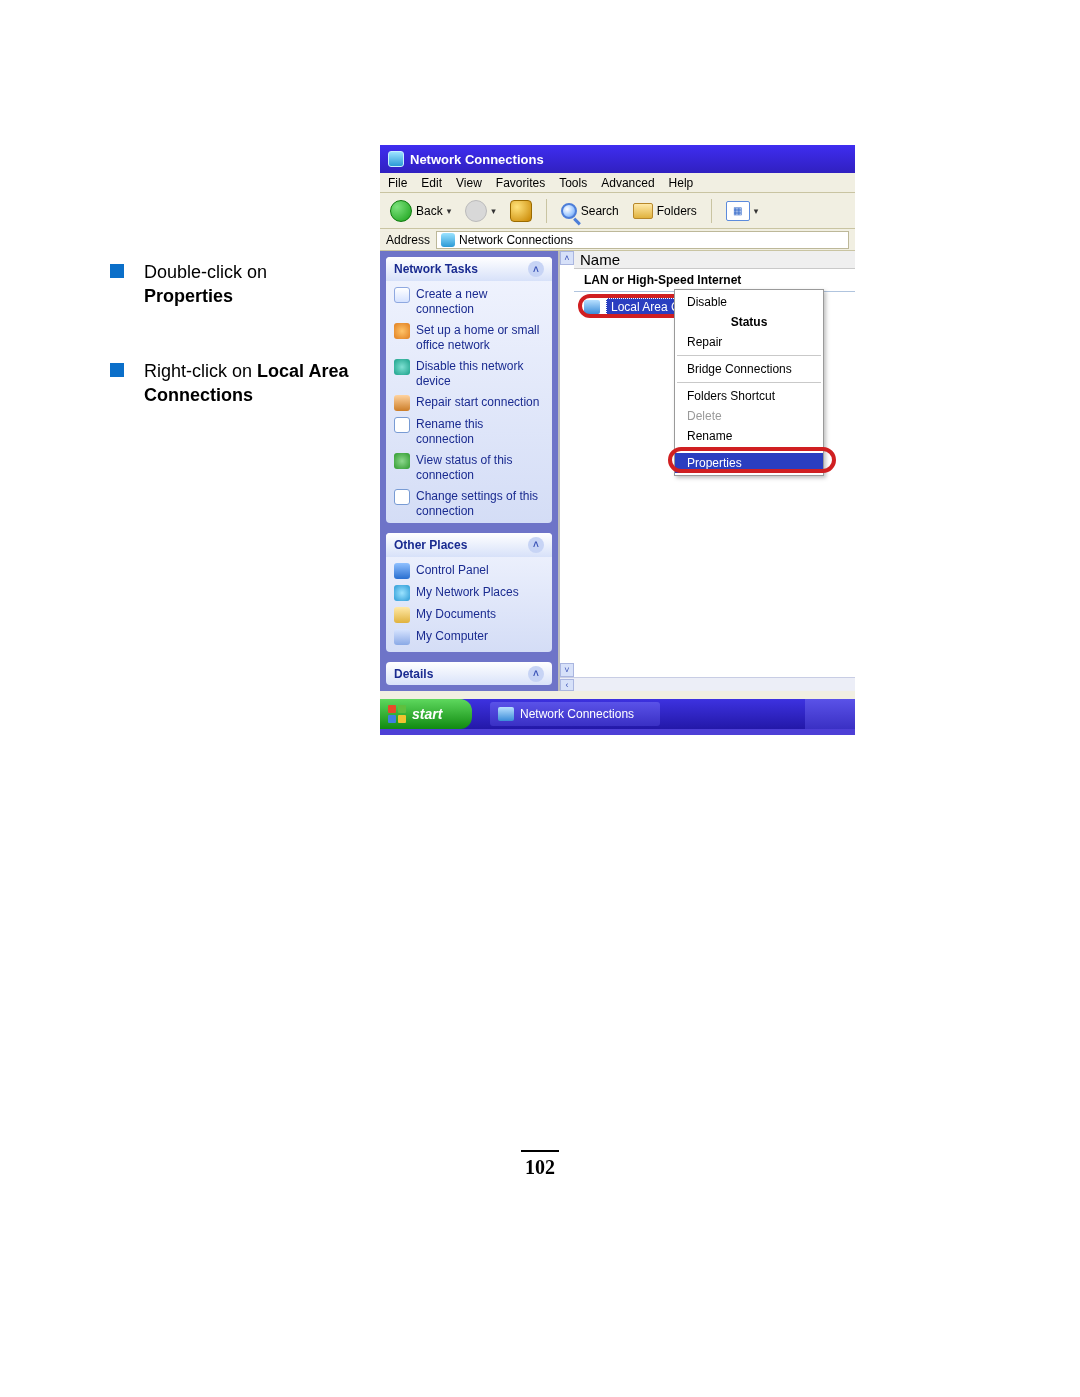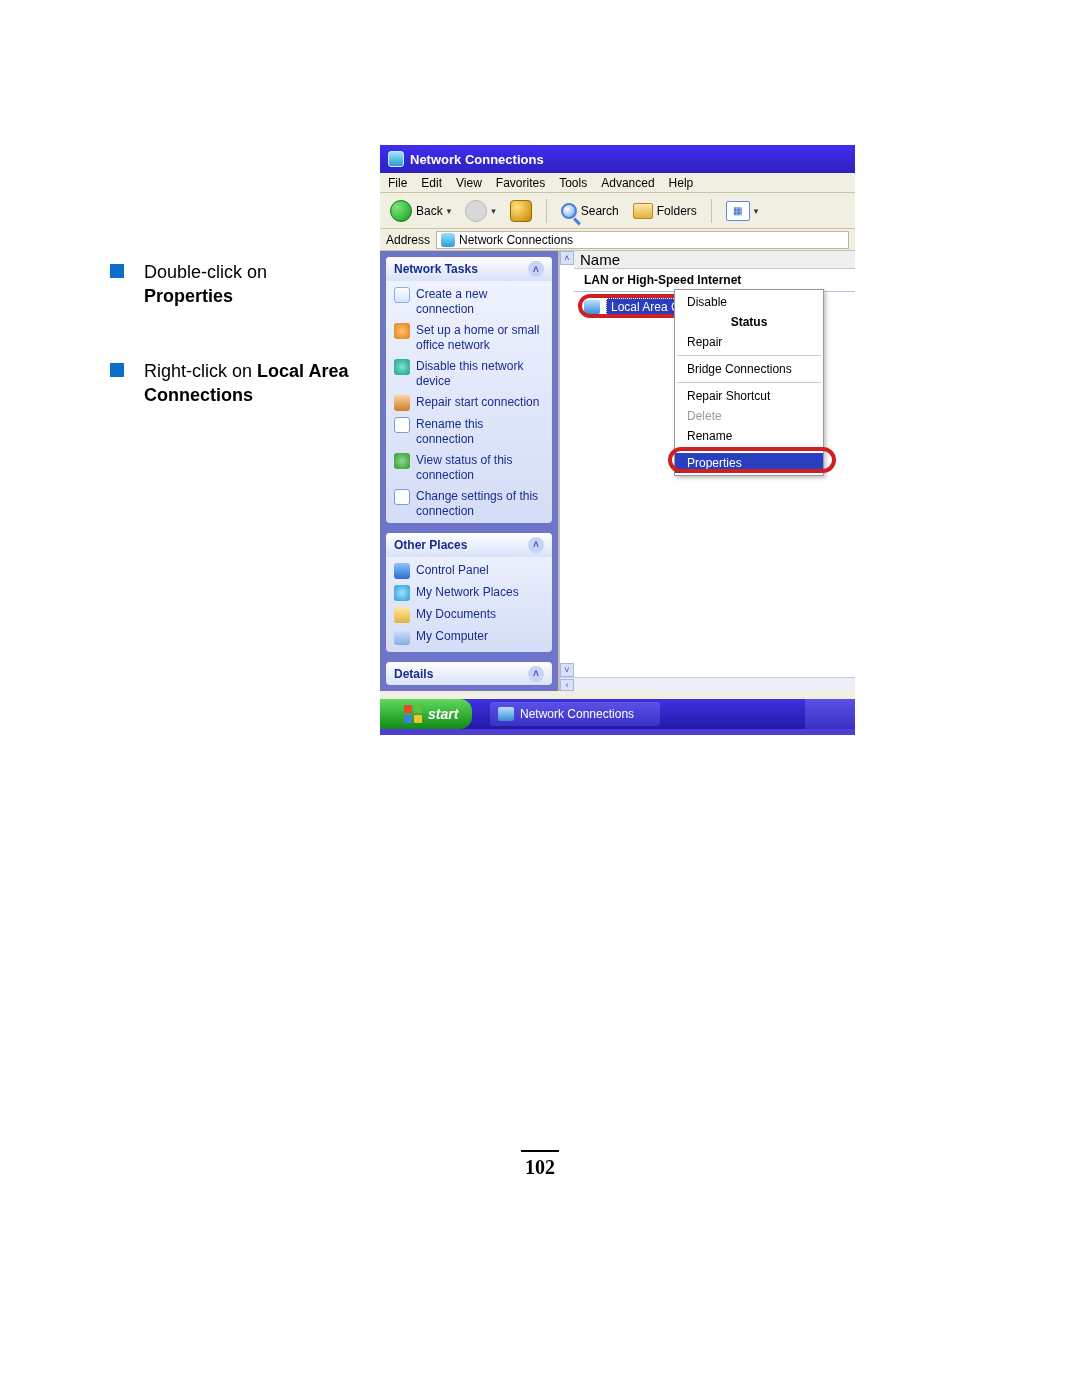--- a/index.html
+++ b/index.html
@@ -298,21 +298,21 @@
     align-items: stretch;
   }
   .startbtn {
     width: 92px;
     background: linear-gradient(to bottom, #5ed85e, #108a10);
     color: #fff;
     font-style: italic;
     font-weight: bold;
     display: flex;
     align-items: center;
-    padding-left: 24px;
+    padding-left: 8px;
     gap: 6px;
     border-radius: 0 12px 12px 0;
     font-size: 14px;
   }
   .start-ico{
     width:18px;height:18px;position:relative;
   }
   .start-ico span{position:absolute;width:8px;height:8px;border-radius:1px;}
   .start-ico .r{background:#e74a2a;left:0;top:0;}
   .start-ico .g{background:#5fbf3f;right:0;top:0;}
@@ -508,21 +508,21 @@
         <div class="red-oval-1"></div>
       </div>
 
       <div class="ctx">
         <div class="mi">Disable</div>
         <div class="mi bold">Status</div>
         <div class="mi">Repair</div>
         <div class="sep"></div>
         <div class="mi">Bridge Connections</div>
         <div class="sep"></div>
-        <div class="mi">Repair Shortcut</div>
+        <div class="mi">Folders Shortcut</div>
         <div class="mi disabled">Delete</div>
         <div class="mi">Rename</div>
         <div class="sep"></div>
         <div class="mi selected">Properties</div>
       </div>
       <div class="red-oval-2"></div>
 
       <div class="scroll-dn">˅</div>
       <div class="scroll-lr">
         <div class="arr">‹</div>

